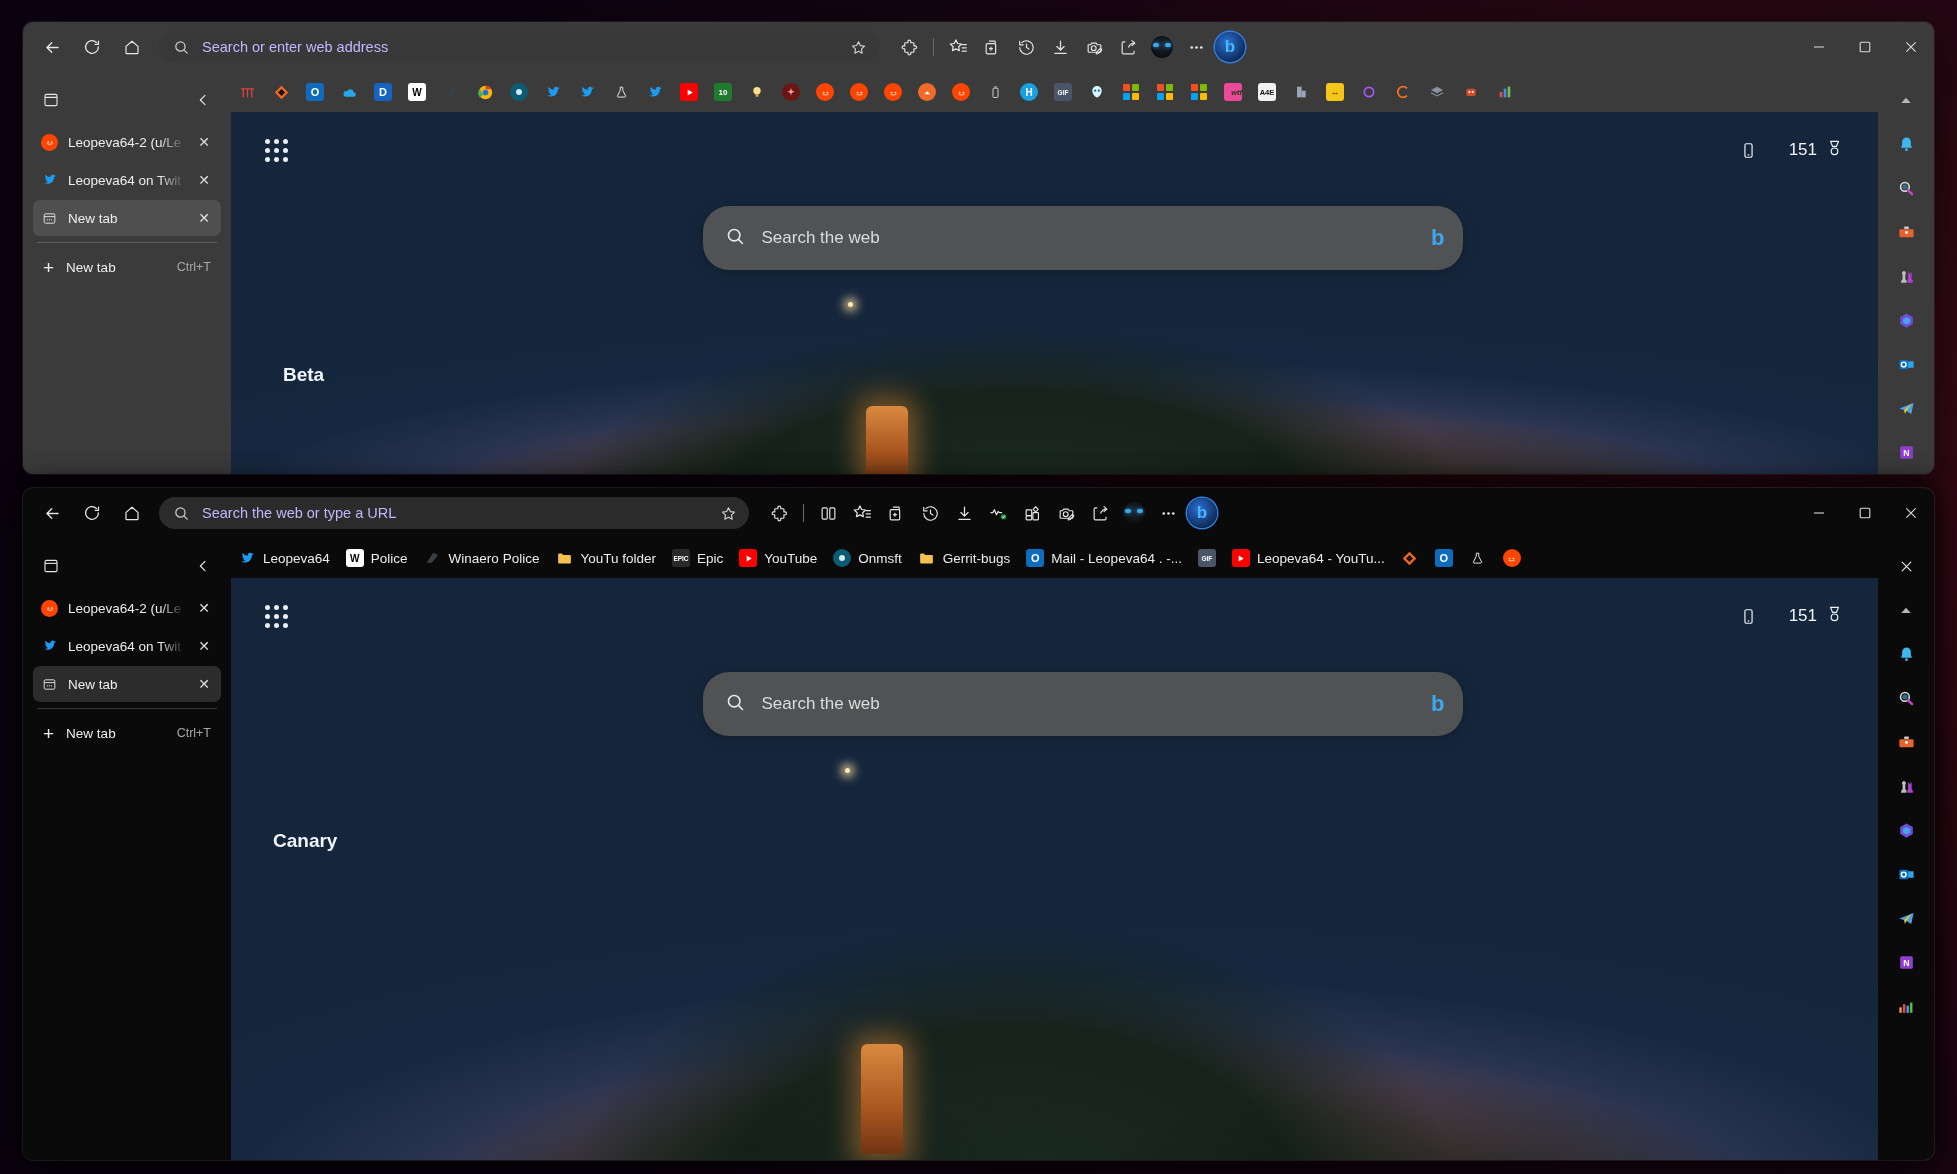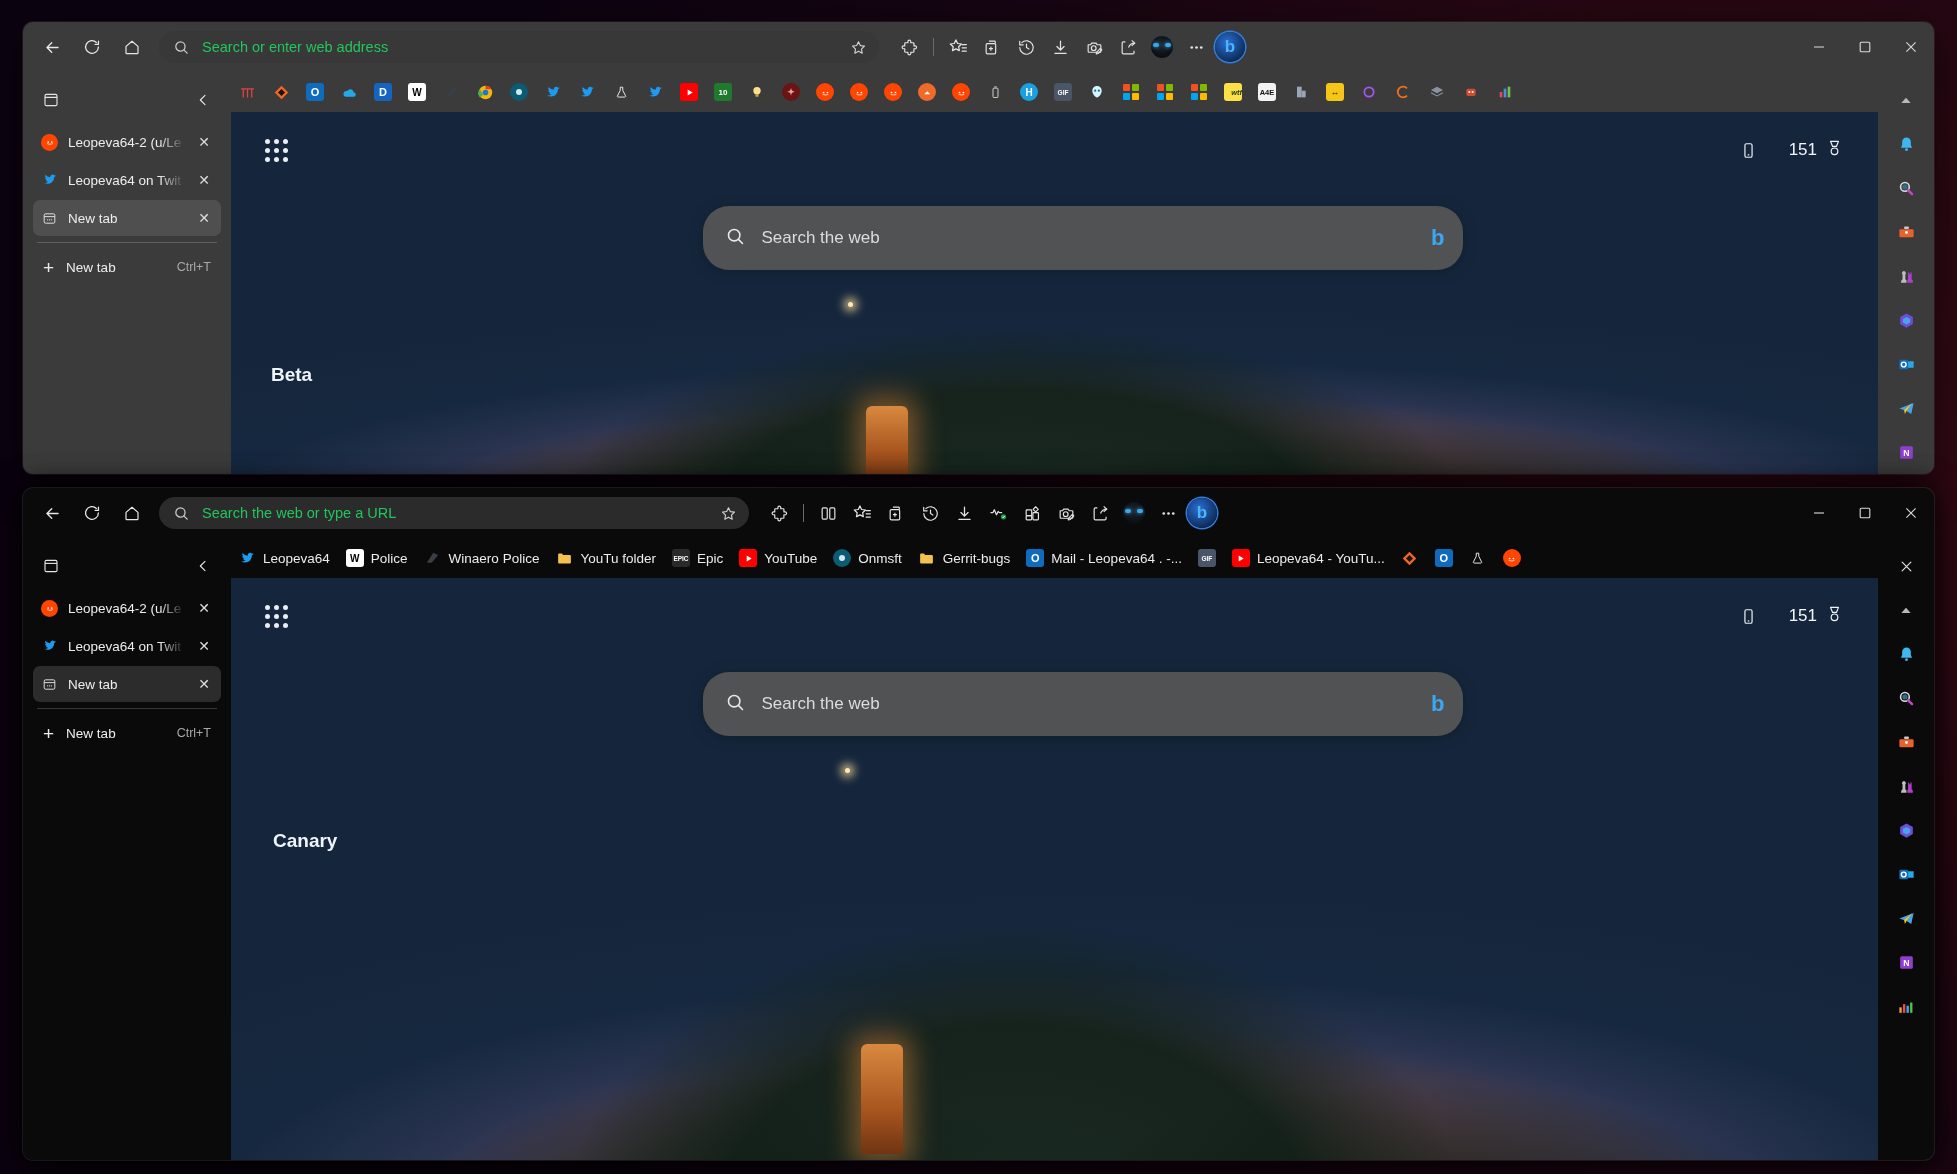--- a/index.html
+++ b/index.html
@@ -37,21 +37,21 @@
   }
   .ibtn svg{ display:block; }
 
   .omnibox{
     height:32px; border-radius:16px; display:flex; align-items:center;
     margin-left:10px; padding:0 8px 0 14px; position:relative;
   }
   .beta .omnibox{ background:#383838; width:720px; }
   .canary .omnibox{ background:#2b2b2b; width:590px; }
   .omni-q{ color:#c9c9c9; flex:0 0 auto; display:flex; }
-  .omni-text{ color:#22c55e; font-size:14.5px; margin-left:12px; flex:1; white-space:nowrap; overflow:hidden;}
+  .omni-text{ color:#c4b5fd; font-size:14.5px; margin-left:12px; flex:1; white-space:nowrap; overflow:hidden;}
   .omni-star{ color:#d2d2d2; flex:0 0 auto; width:26px;height:26px; display:flex;align-items:center;justify-content:center;border-radius:4px;}
 
   .tb-right{ display:flex; align-items:center; gap:2px; margin-left:14px; }
   .tb-sep{ width:1px;height:18px;background:#6a6a6a;margin:0 6px; }
   .tb-icon{ width:32px;height:32px;border-radius:6px;display:flex;align-items:center;justify-content:center;color:#e4e4e4;cursor:pointer;}
 
   .avatar{
     width:22px;height:22px;border-radius:50%;
     background:radial-gradient(circle at 50% 40%,#1d2630 0%,#0b0e12 70%);
     position:relative; overflow:hidden;
@@ -497,21 +497,21 @@
         <span class="favico">
           <span class="sq4">
             <i style="background:#f25022"></i>
             <i style="background:#7fba00"></i>
             <i style="background:#00a4ef"></i>
             <i style="background:#ffb900"></i>
           </span>
         </span>
       </div>
       <div class="fav">
-        <span class="favico" style="background: #fde047; justify-content: flex-end;">
+        <span class="favico" style="background: #ec4899; justify-content: flex-end;">
           <span style="color:#1a3a12;font-size:7.5px;font-style:italic;font-weight:bold">wtf</span>
         </span>
       </div>
       <div class="fav">
         <span class="favico" style="background: rgb(242, 242, 242);">
           <span style="color:#111;font-size:7.5px;font-weight:bold">A4E</span>
         </span>
       </div>
       <div class="fav">
         <span class="favico">
@@ -673,21 +673,21 @@
       <span class="sq">
         <svg width="21" height="21" viewBox="0 0 24 24" fill="none" stroke="currentColor" stroke-width="1.8" stroke-linecap="round">
             <circle cx="10.5" cy="10.5" r="6.5"></circle>
             <path d="M15.3 15.3 20 20"></path>
           </svg>
       </span>
       <span class="sph">Search the web</span>
       <span class="sbing">b</span>
     </div>
 
-    <div class="chan-label" style="left:40px; top:252px;">Beta</div>
+    <div class="chan-label" style="left:52px; top:252px;">Beta</div>
   </div>
 
   <div class="rail" id="rail-beta">
       <div class="rail-btn">
         <span class="rail-glyph">
           <svg width="14" height="14" viewBox="0 0 24 24" fill="#b8b8b8">
             <path d="M12 8 20 17H4z"></path>
           </svg>
         </span>
       </div>

